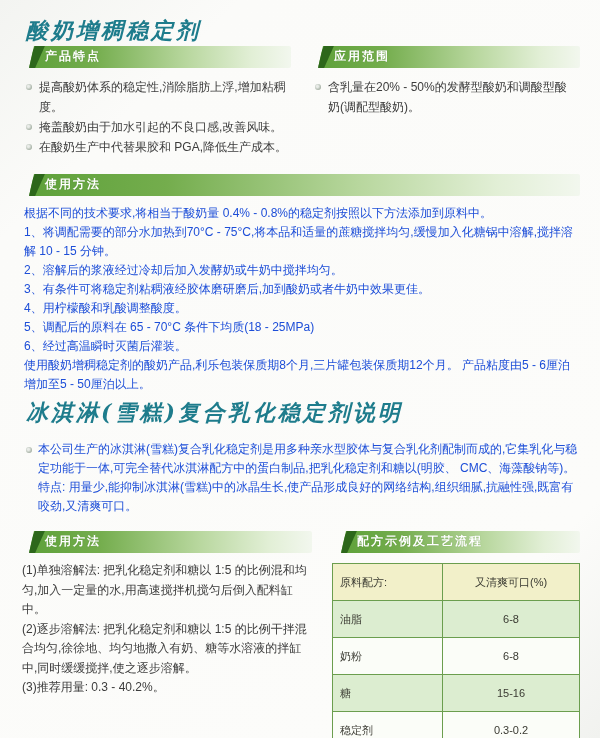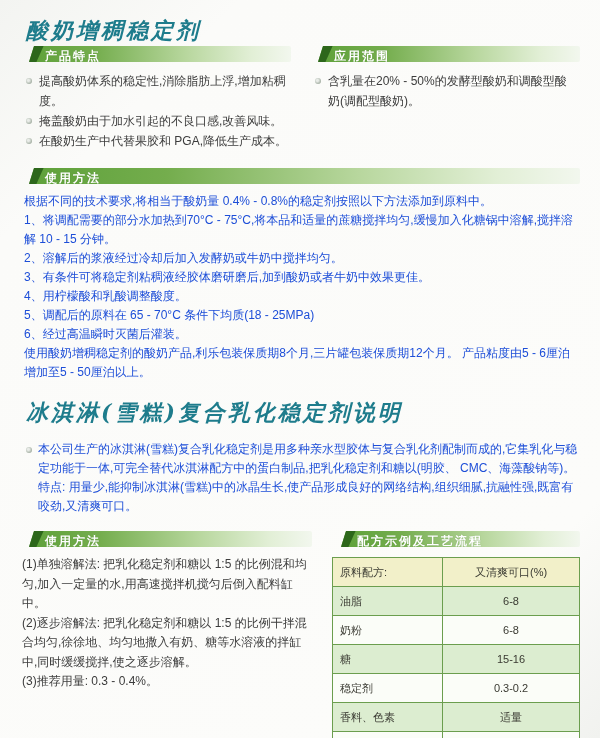--- a/index.html
+++ b/index.html
@@ -16,26 +16,26 @@
   .doc-title {
     font-family: "DejaVu Serif", "Liberation Serif", serif;
     font-weight: bold;
     font-style: italic;
     color: #1e7c8c;
     font-size: 22px;
     letter-spacing: 3px;
     padding-left: 6px;
   }
   .doc-title.first { margin-top: 4px; }
-  .doc-title.second { margin-top: 16px; margin-bottom: 12px; }
+  .doc-title.second { margin-top: 4px; margin-bottom: 12px; }
 
   
   .section-bar {
     position: relative;
-    height: 16px;
+    height: 22px;
     margin-left: 9px;
     background: linear-gradient(90deg, #5ea13a 0%, #74ad4d 25%, #b8d79e 60%, #e2efd6 85%, #f2f7ee 100%);
     border-radius: 2px;
     clip-path: polygon(5px 0, 100% 0, 100% 100%, 0 100%);
   }
   .section-bar::before {
     content: "";
     position: absolute;
     left: 1px; top: 0;
     width: 10px; height: 100%;
@@ -102,21 +102,21 @@
 
   table.formula {
     border-collapse: collapse;
     width: 100%;
     margin-top: 10px;
     font-size: 11px;
     color: #3a3a32;
   }
   table.formula th, table.formula td {
     border: 1px solid #6b9e4e;
-    height: 29px;
+    height: 37px;
     padding: 0 7px;
   }
   table.formula th {
     background: #f2f0c9;
     font-weight: normal;
   }
   table.formula th:first-child { text-align: left; }
   table.formula td:last-child, table.formula th:last-child { text-align: center; }
   table.formula td:first-child { text-align: left; }
   table.formula tbody tr:nth-child(odd)  td { background: #dcedd0; }
@@ -176,21 +176,21 @@
   </div>
 
   <div class="bottom-cols">
     <div class="col-left-bottom">
       <div class="section-bar">
         <span class="bar-label">使用方法</span>
       </div>
       <div class="method-list">
         <p>(1)单独溶解法: 把乳化稳定剂和糖以 1:5 的比例混和均匀,加入一定量的水,用高速搅拌机搅匀后倒入配料缸中。</p>
         <p>(2)逐步溶解法: 把乳化稳定剂和糖以 1:5 的比例干拌混合均匀,徐徐地、均匀地撒入有奶、糖等水溶液的拌缸中,同时缓缓搅拌,使之逐步溶解。</p>
-        <p>(3)推荐用量: 0.3 - 0.4%。</p>
+        <p>(3)推荐用量: 0.3 - 40.2%。</p>
       </div>
     </div>
 
     <div class="col-right-bottom">
       <div class="section-bar">
         <span class="bar-label">配方示例及工艺流程</span>
       </div>
       <table class="formula">
         <thead>
           <tr>

